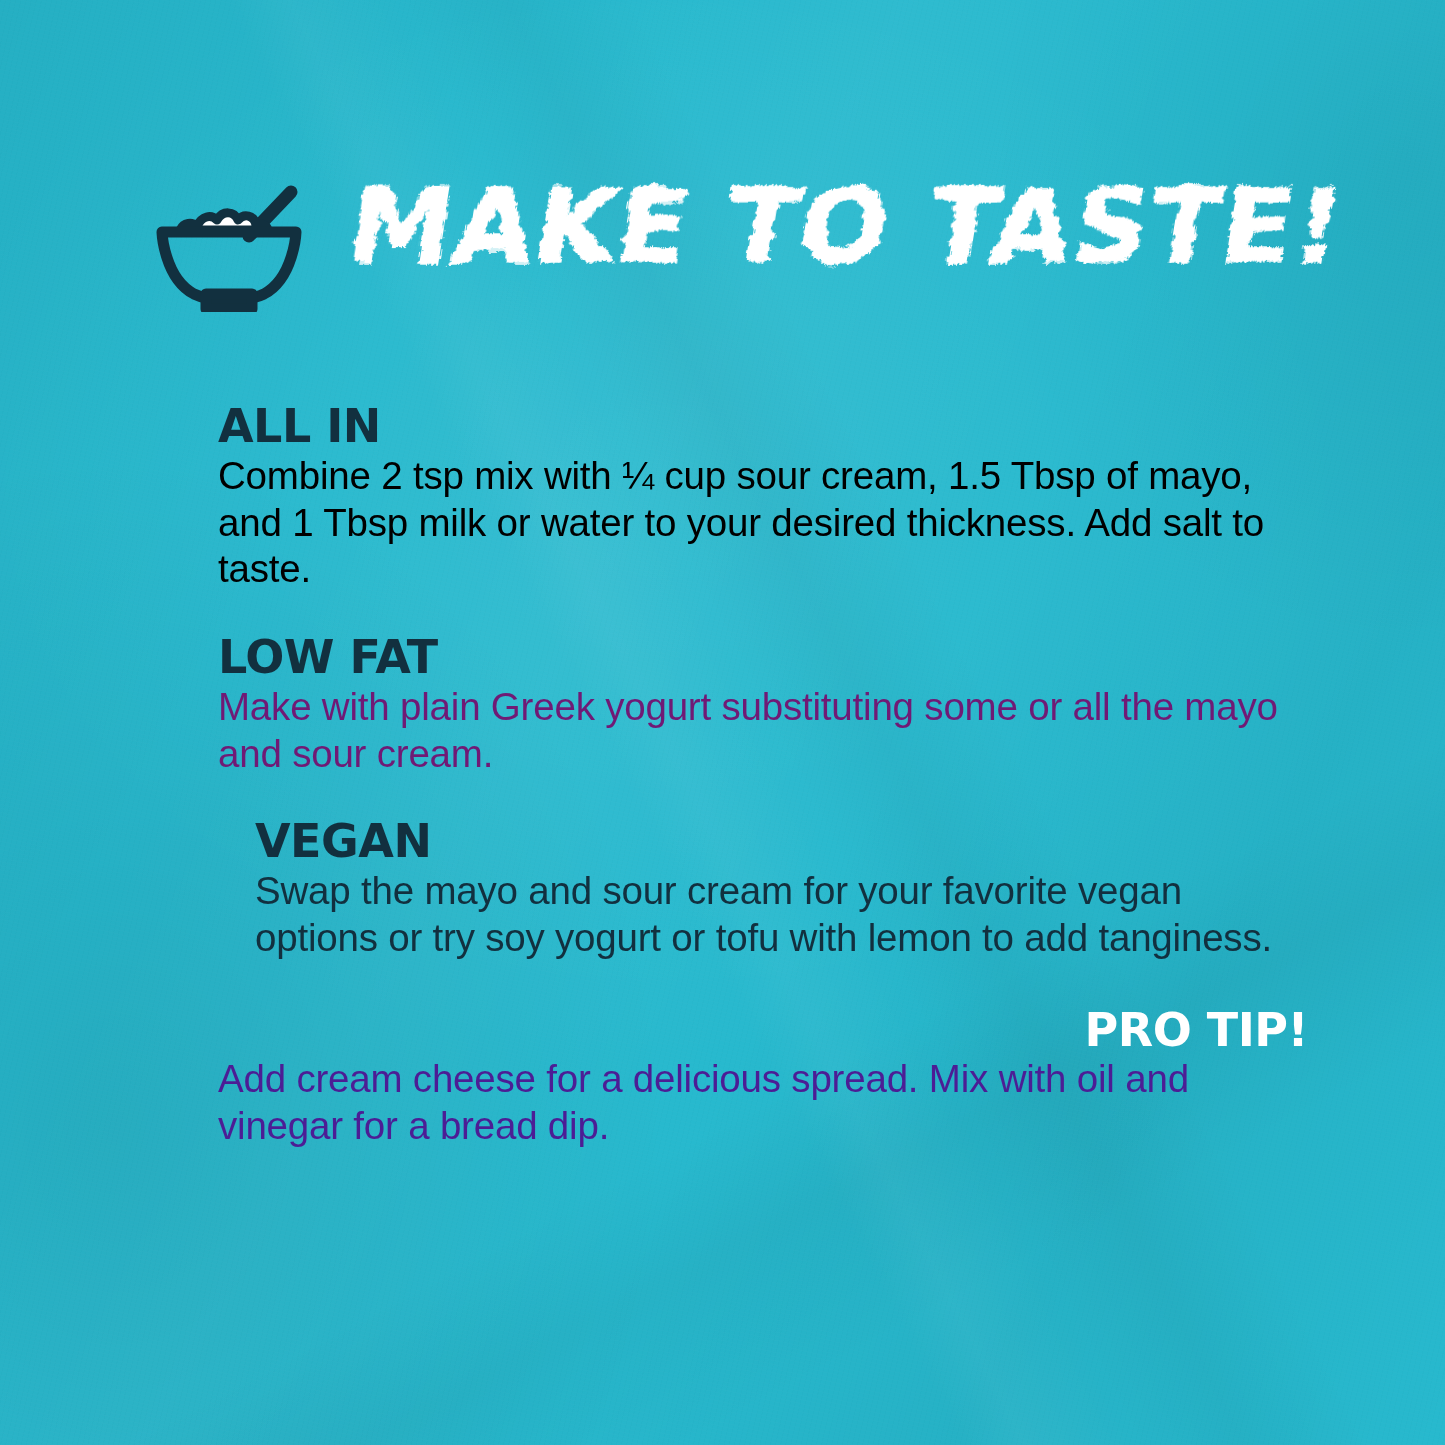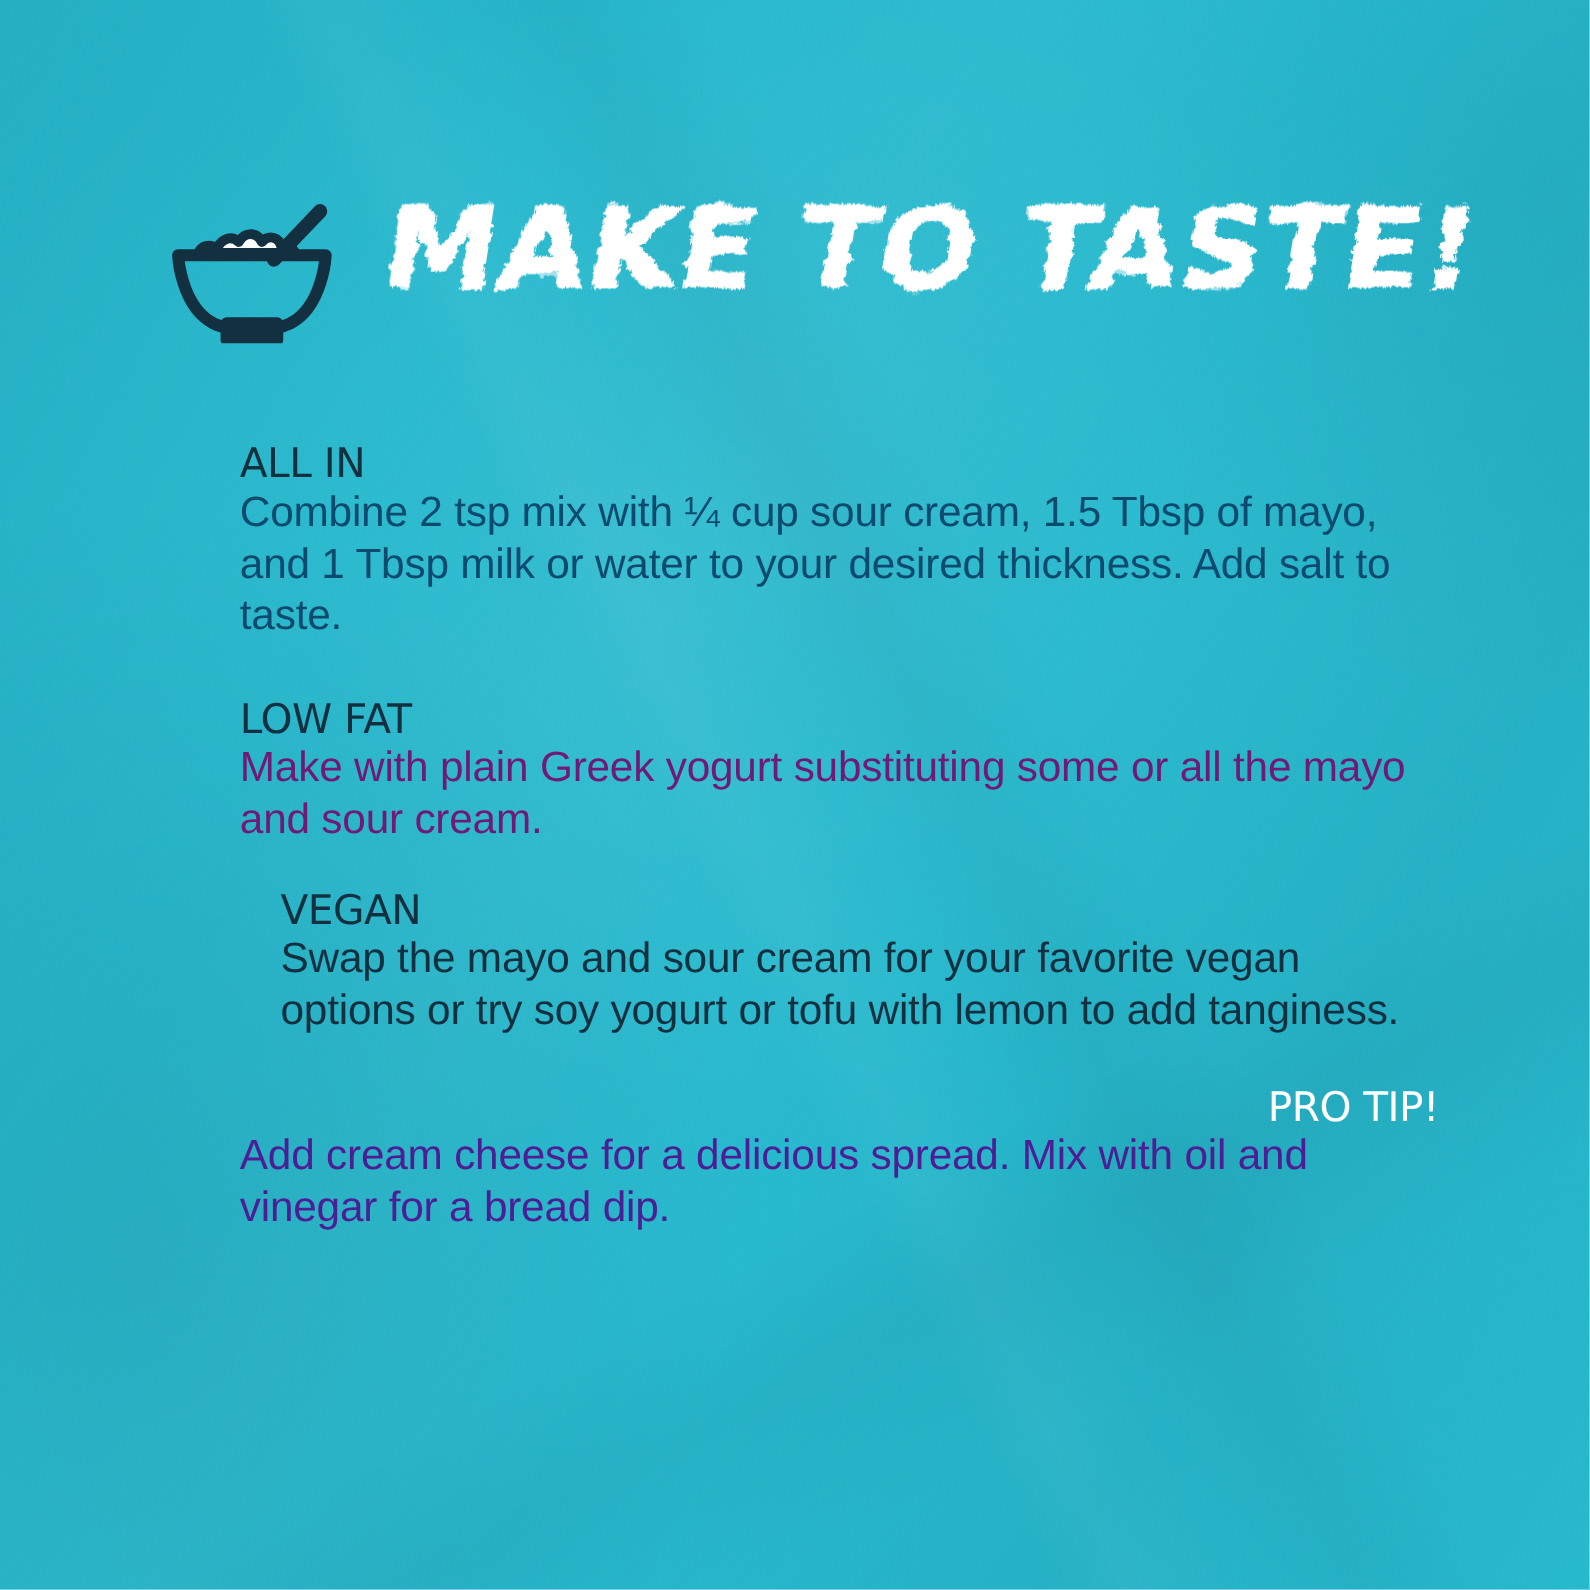--- a/index.html
+++ b/index.html
@@ -92,42 +92,42 @@
     width: 1090px;
   }
   .section {
     margin-bottom: 36px;
   }
   .section:last-child { margin-bottom: 0; }
 
   .section-heading {
     margin: 0 0 2px 0;
     font-family: "DejaVu Sans", sans-serif;
-    font-size: 37px;
-    font-weight: normal;
+    font-size: 46px;
+    font-weight: bold;
     letter-spacing: -0.5px;
     line-height: 1.06;
     color: #12303f;
   }
   .section-body {
     margin: 0;
     font-family: "Liberation Sans", sans-serif;
     font-size: 38.5px;
     font-weight: 400;
     line-height: 1.215;
     letter-spacing: -0.2px;
     color: #12303f;
     max-width: 1080px;
   }
   .section.accent .section-heading,
   .section.accent .section-body {
     color: #ffffff;
   }
   .section.sec-pro-tip { margin-top: 44px; }
-  .section.sec-low-fat { margin-top: 50px; }
+  .section.sec-low-fat { margin-top: 40px; }
   .section.sec-vegan   { margin-top: 40px; margin-left: 37px; }
 
   svg.defs-only { position: absolute; width: 0; height: 0; }
 </style>
 </head>
 <body>
 
 <svg class="defs-only" aria-hidden="true">
   <defs>
     <filter id="brushify" x="-12%" y="-30%" width="130%" height="170%">
@@ -169,21 +169,21 @@
       <rect x="58" y="112" width="46" height="15" fill="none" stroke="#12303f" stroke-width="11" stroke-linejoin="round"></rect>
     </svg>
 
     <h1 class="poster-title">MAKE TO TASTE!</h1>
   </div>
 
   <div class="sections">
 
     <div class="section sec-all-in">
       <h2 class="section-heading" style="color: rgb(18, 48, 63);">ALL IN</h2>
-      <p class="section-body" style="color: #0c4a6e;">Combine 2 tsp mix with ¼ cup sour cream, 1.5 Tbsp of mayo, and 1 Tbsp milk or water to your desired thickness. Add salt to taste.</p>
+      <p class="section-body" style="color: #000000;">Combine 2 tsp mix with ¼ cup sour cream, 1.5 Tbsp of mayo, and 1 Tbsp milk or water to your desired thickness. Add salt to taste.</p>
     </div>
 
     <div class="section sec-low-fat">
       <h2 class="section-heading" style="color: rgb(18, 48, 63);">LOW FAT</h2>
       <p class="section-body" style="color: #701a75;">Make with plain Greek yogurt substituting some or all the mayo and sour cream.</p>
     </div>
 
     <div class="section sec-vegan">
       <h2 class="section-heading" style="color: rgb(18, 48, 63);">VEGAN</h2>
       <p class="section-body" style="color: rgb(18, 48, 63);">Swap the mayo and sour cream for your favorite vegan options or try soy yogurt or tofu with lemon to add tanginess.</p>

